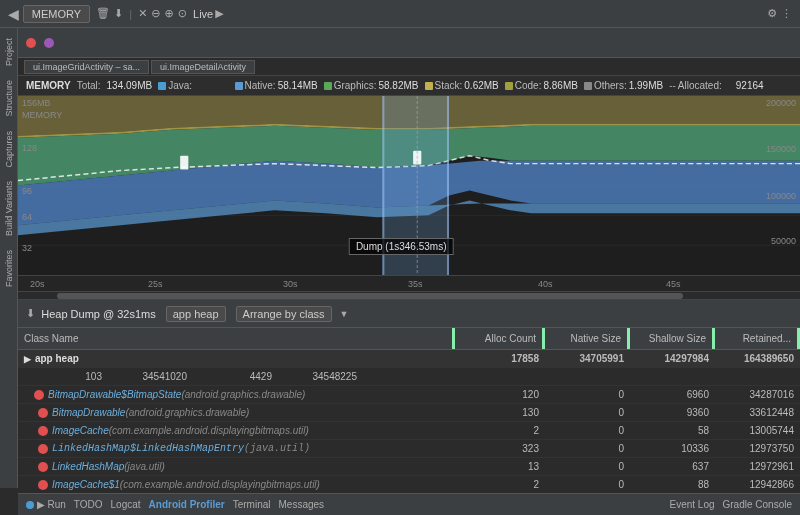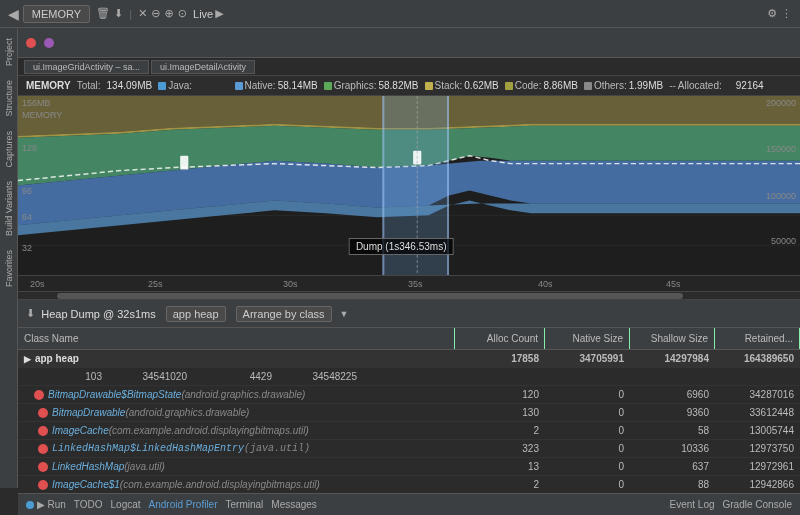--- a/index.html
+++ b/index.html
@@ -188,21 +188,21 @@
       align-items: center;
       border-bottom: 1px solid #555;
       font-size: 10px;
       color: #bbb;
     }
     .th-cell {
       padding: 0 6px;
       height: 100%;
       display: flex;
       align-items: center;
-      border-right: 1px solid #86efac;
+      border-right: 3px solid #86efac;
       cursor: pointer;
     }
     .th-class { flex: 1; min-width: 300px; }
     .th-num { width: 90px; justify-content: flex-end; }
     .th-num2 { width: 85px; justify-content: flex-end; }
 
     #table-body { flex: 1; overflow-y: auto; }
     #table-body::-webkit-scrollbar { width: 6px; }
     #table-body::-webkit-scrollbar-track { background: #2b2b2b; }
     #table-body::-webkit-scrollbar-thumb { background: #555; }
@@ -534,21 +534,21 @@
   <div class="status-item">
     <span class="status-dot" style="background:#4b9cd3;"></span>
     <span>▶ Run</span>
   </div>
   <div class="status-item">
     <span>TODO</span>
   </div>
   <div class="status-item">
     <span>Logcat</span>
   </div>
-  <div class="status-item" style="color:#5b9cd5;font-weight:normal;">
+  <div class="status-item" style="color:#5b9cd5;font-weight:bold;">
     <span>Android Profiler</span>
   </div>
   <div class="status-item">
     <span>Terminal</span>
   </div>
   <div class="status-item">
     <span>Messages</span>
   </div>
   <div class="status-item" style="margin-left:auto;">
     <span>Event Log</span>

